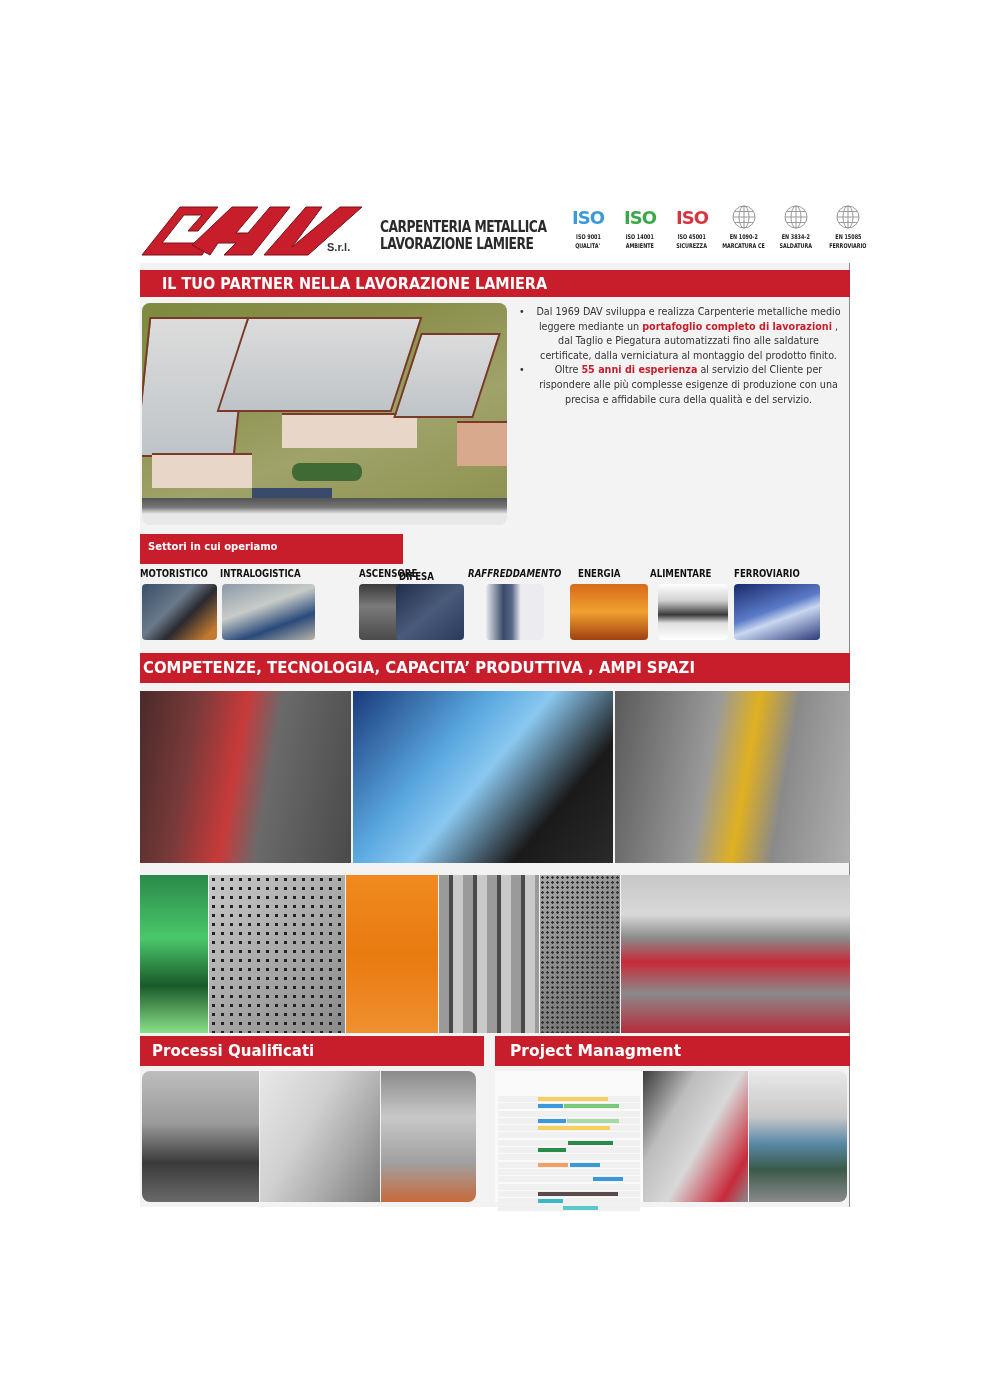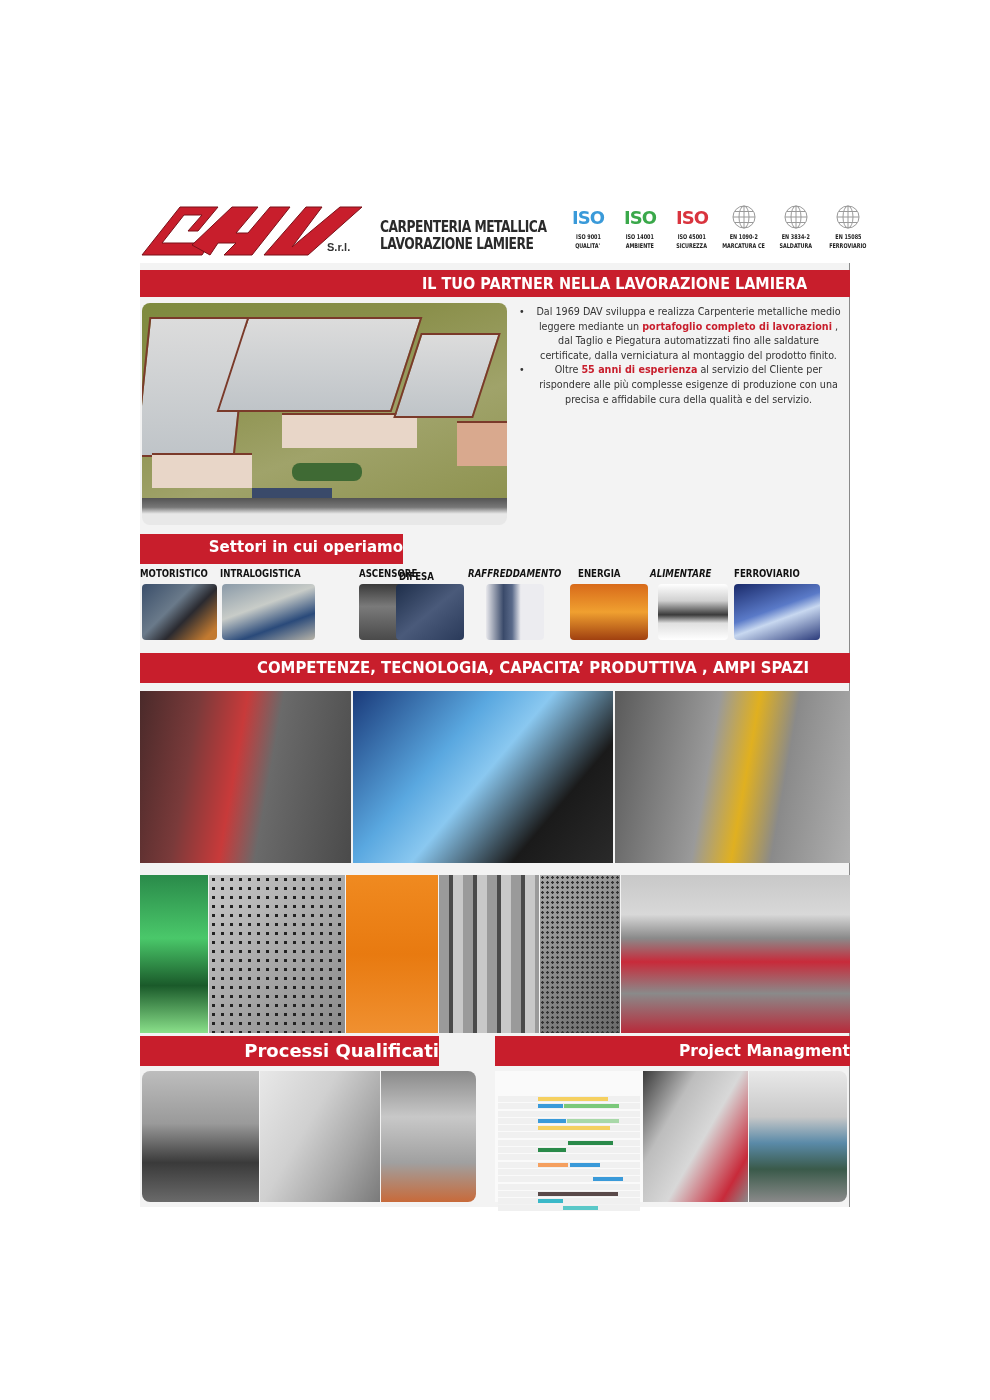--- a/index.html
+++ b/index.html
@@ -12,54 +12,54 @@
     .header { position: absolute; left: 0; top: 0; width: 710px; height: 70px; background: #ffffff; }
     .logo { position: absolute; left: 0; top: 8px; width: 225px; height: 56px; }
     .srl { position: absolute; left: 187px; top: 48px; font-size: 11px; color: #333; font-weight: bold; }
     .company { position: absolute; left: 240px; top: 26px; font-family: "DejaVu Sans", sans-serif; font-weight: bold; font-size: 15px; line-height: 17px; color: #2a2a2a; letter-spacing: -0.6px; transform: scaleX(0.82); transform-origin: left top; }
     .certs { position: absolute; left: 424px; top: 8px; display: flex; gap: 4px; }
     .cert { width: 48px; display: flex; flex-direction: column; align-items: center; }
     .cert-badge { height: 32px; display: flex; align-items: center; justify-content: center; font-family: "DejaVu Sans", sans-serif; font-weight: bold; font-size: 18px; letter-spacing: -1px; }
     .cert-line { font-family: "DejaVu Sans", sans-serif; font-size: 6.5px; font-weight: bold; color: #222; line-height: 9px; text-align: center; white-space: nowrap; transform: scaleX(0.75); }
 
     
-    .bar { position: absolute; background: #c81e2c; color: #fff; font-family: "DejaVu Sans", sans-serif; font-weight: bold; white-space: nowrap; text-align: right; }
+    .bar { position: absolute; background: #c81e2c; color: #fff; font-family: "DejaVu Sans", sans-serif; font-weight: bold; white-space: nowrap; }
     .bar span { display: inline-block; transform-origin: left center; }
 
     .bar-partner { left: 0; top: 77px; width: 710px; height: 27px; padding-left: 22px; font-size: 16px; line-height: 27px; }
     .bar-partner span { transform: scaleX(0.9); }
 
     .aerial { position: absolute; left: 2px; top: 110px; width: 365px; height: 222px; border-radius: 8px; overflow: hidden;
       background:
         linear-gradient(to bottom, transparent 88%, #555 88%, #777 92%, #e8e8e8 95%),
         linear-gradient(160deg, #7e8a3e 0%, #8a8f4a 30%, #a0a36a 60%, #8a8f4a 100%); }
     .bldg { position: absolute; background: linear-gradient(180deg, #dcdcdc, #bfc4c8); border: 2px solid #7a3a2a; }
     .bldg-front { position: absolute; background: #e8d6c8; border-top: 2px solid #7a3a2a; }
 
     .bullets { position: absolute; left: 375px; top: 112px; width: 330px; font-family: "DejaVu Sans", sans-serif; font-size: 9.6px; line-height: 14.6px; color: #333; }
     .bullets li { list-style: none; position: relative; padding-left: 17px; text-align: center; }
     .bullets li::before { content: "•"; position: absolute; left: 4px; top: 0; color: #333; }
     .hl { color: #c81e2c; font-weight: bold; }
 
-    .bar-settori { left: 0; top: 341px; width: 263px; height: 30px; padding-left: 8px; font-size: 15px; line-height: 26px; }
+    .bar-settori { left: 0; top: 341px; width: 263px; height: 30px; padding-left: 8px; font-size: 10px; line-height: 26px; }
 
     .sectors { position: absolute; left: 0; top: 374px; width: 710px; height: 76px; }
     .sector { position: absolute; top: 0; }
     .sector-label { font-family: "DejaVu Sans", sans-serif; font-weight: bold; font-size: 10.5px; color: #111; white-space: nowrap; display: block; transform: scaleX(0.82); transform-origin: left top; height: 15px; }
     .sector-img { position: absolute; border-radius: 4px; }
 
     .bar-comp { left: 0; top: 460px; width: 710px; height: 30px; padding-left: 3px; font-size: 16px; line-height: 30px; }
     .bar-comp span { transform: scaleX(0.93); }
 
     .photo { position: absolute; overflow: hidden; }
     .row1 { top: 498px; height: 172px; }
     .row2 { top: 682px; height: 158px; }
 
-    .bar-proc { left: 0; top: 843px; width: 299px; height: 30px; padding-left: 5px; font-size: 18px; line-height: 30px; }
-    .bar-proj { left: 355px; top: 843px; width: 355px; height: 30px; font-size: 15.5px; line-height: 30px; }
+    .bar-proc { left: 0; top: 843px; width: 344px; height: 30px; padding-left: 12px; font-size: 15px; line-height: 30px; }
+    .bar-proj { left: 355px; top: 843px; width: 355px; height: 30px; padding-left: 15px; font-size: 15.5px; line-height: 30px; }
 
     .gantt { position: absolute; left: 355px; top: 878px; width: 148px; height: 131px; background: #fafafa; padding: 3px; font-size: 3px; }
     .gantt-row { height: 6px; margin-bottom: 1.3px; position: relative; background: #f0f0f0; }
     .gbar { position: absolute; top: 1px; height: 4px; }
   </style>
 </head>
 <body>
 
 <div class="page">
 
@@ -179,21 +179,21 @@
       <div class="sector-img" style="left:-3px;top:17px;width:68px;height:56px;background:linear-gradient(140deg,#1e2e4a,#4a5a7a 50%,#2a3a5a);"></div>
     </div>
     <div class="sector" style="left:328px;font-style:italic;">
       <span class="sector-label">RAFFREDDAMENTO</span>
       <div class="sector-img" style="left:18px;top:17px;width:58px;height:56px;background:linear-gradient(90deg,#e8e8ec,#3a4a6a 30%,#5a6a8a 45%,#ececf0 60%);"></div>
     </div>
     <div class="sector" style="left:438px;">
       <span class="sector-label">ENERGIA</span>
       <div class="sector-img" style="left:-8px;top:17px;width:78px;height:56px;background:linear-gradient(180deg,#d86a1a,#f0a030 50%,#a04010);"></div>
     </div>
-    <div class="sector" style="left:510px;font-style:italic;">
+    <div class="sector" style="left:510px;">
       <span class="sector-label">ALIMENTARE</span>
       <div class="sector-img" style="left:8px;top:17px;width:70px;height:56px;background:linear-gradient(180deg,#fff,#d0d0d0 30%,#3a3a3a 55%,#e0e0e0 70%,#fff);"></div>
     </div>
     <div class="sector" style="left:594px;">
       <span class="sector-label">FERROVIARIO</span>
       <div class="sector-img" style="left:0;top:17px;width:86px;height:56px;background:linear-gradient(160deg,#1a2a6a,#5a7ac8 45%,#c8d8f0 60%,#2a3a7a);"></div>
     </div>
   </div>
 
   <div class="bar bar-comp"><span>COMPETENZE, TECNOLOGIA, CAPACITA’ PRODUTTIVA , AMPI SPAZI</span></div>

